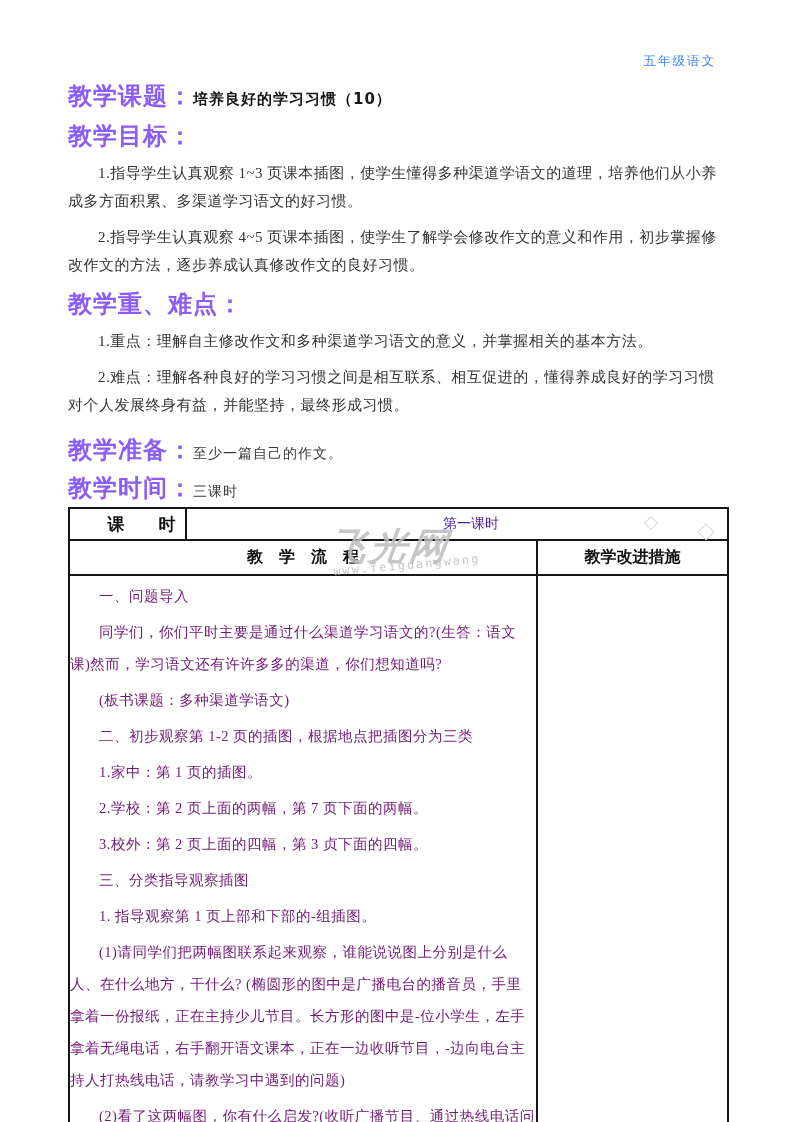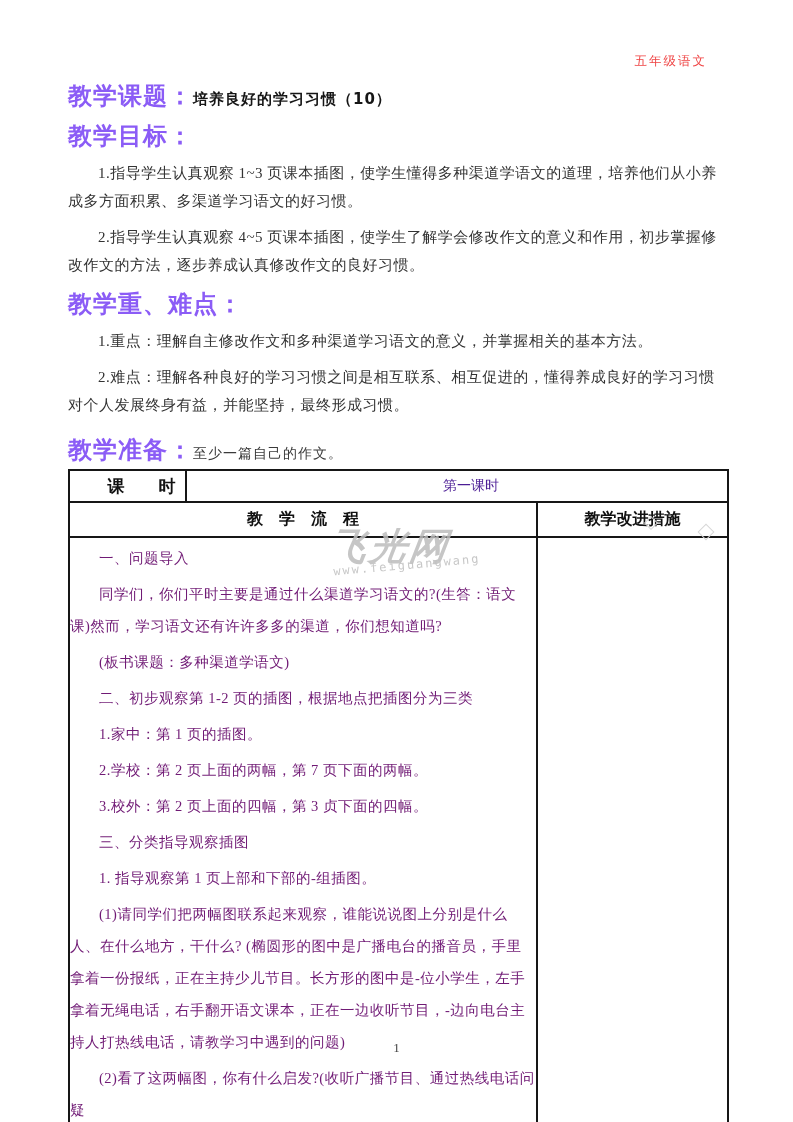--- a/index.html
+++ b/index.html
@@ -1,18 +1,18 @@
 <!DOCTYPE html>
 <html><head>
 <meta charset="utf-8">
 <style>
   html,body{margin:0;padding:0;background:#fff;}
   .page{position:relative;width:793px;height:1122px;background:#fff;overflow:hidden;
         font-family:"Liberation Serif","DejaVu Serif",serif;color:#2e2e2e;}
-  .corner{position:absolute;top:53px;right:86px;font-size:12.5px;color:#ef4444;
+  .corner{position:absolute;top:53px;right:77px;font-size:12.5px;color:#3b82f6;
           letter-spacing:2px;}
   .content{position:absolute;left:68px;top:0;width:659px;padding-top:84px;}
   .h-line{margin:0;line-height:24px;}
   .h-big{font-family:"DejaVu Sans","Liberation Sans",sans-serif;font-weight:bold;
          font-size:24px;color:#8b5cf6;letter-spacing:1px;}
   .h-sub{font-family:"DejaVu Sans","Liberation Sans",sans-serif;font-weight:bold;
          font-size:15px;color:#161616;letter-spacing:1px;}
   .h-val{font-size:14px;color:#3a3a3a;letter-spacing:1px;}
   .h-block{margin-top:10px;line-height:30px;}
   .group{margin-top:4px;}
@@ -69,20 +69,23 @@
 
     <div class="group">
         <p class="para">1.重点：理解自主修改作文和多种渠道学习语文的意义，并掌握相关的基本方法。</p>
         <p class="para">2.难点：理解各种良好的学习习惯之间是相互联系、相互促进的，懂得养成良好的学习习惯对个人发展终身有益，并能坚持，最终形成习惯。</p>
       </div>
 
     <div class="h-line prep-line">
       <span class="h-big">教学准备：</span><span class="h-val">至少一篇自己的作文。</span>
     </div>
 
+    <div class="h-line time-line">
+      <span class="h-big">教学时间：</span><span class="h-val">三课时</span>
+    </div>
 
     <table class="plan-table">
       <colgroup>
         <col style="width:117px">
           <col style="width:351px">
           <col style="width:191px">
       </colgroup>
       <tbody>
           <tr class="r1">
         <td class="cell-period-label">课　　时</td>

